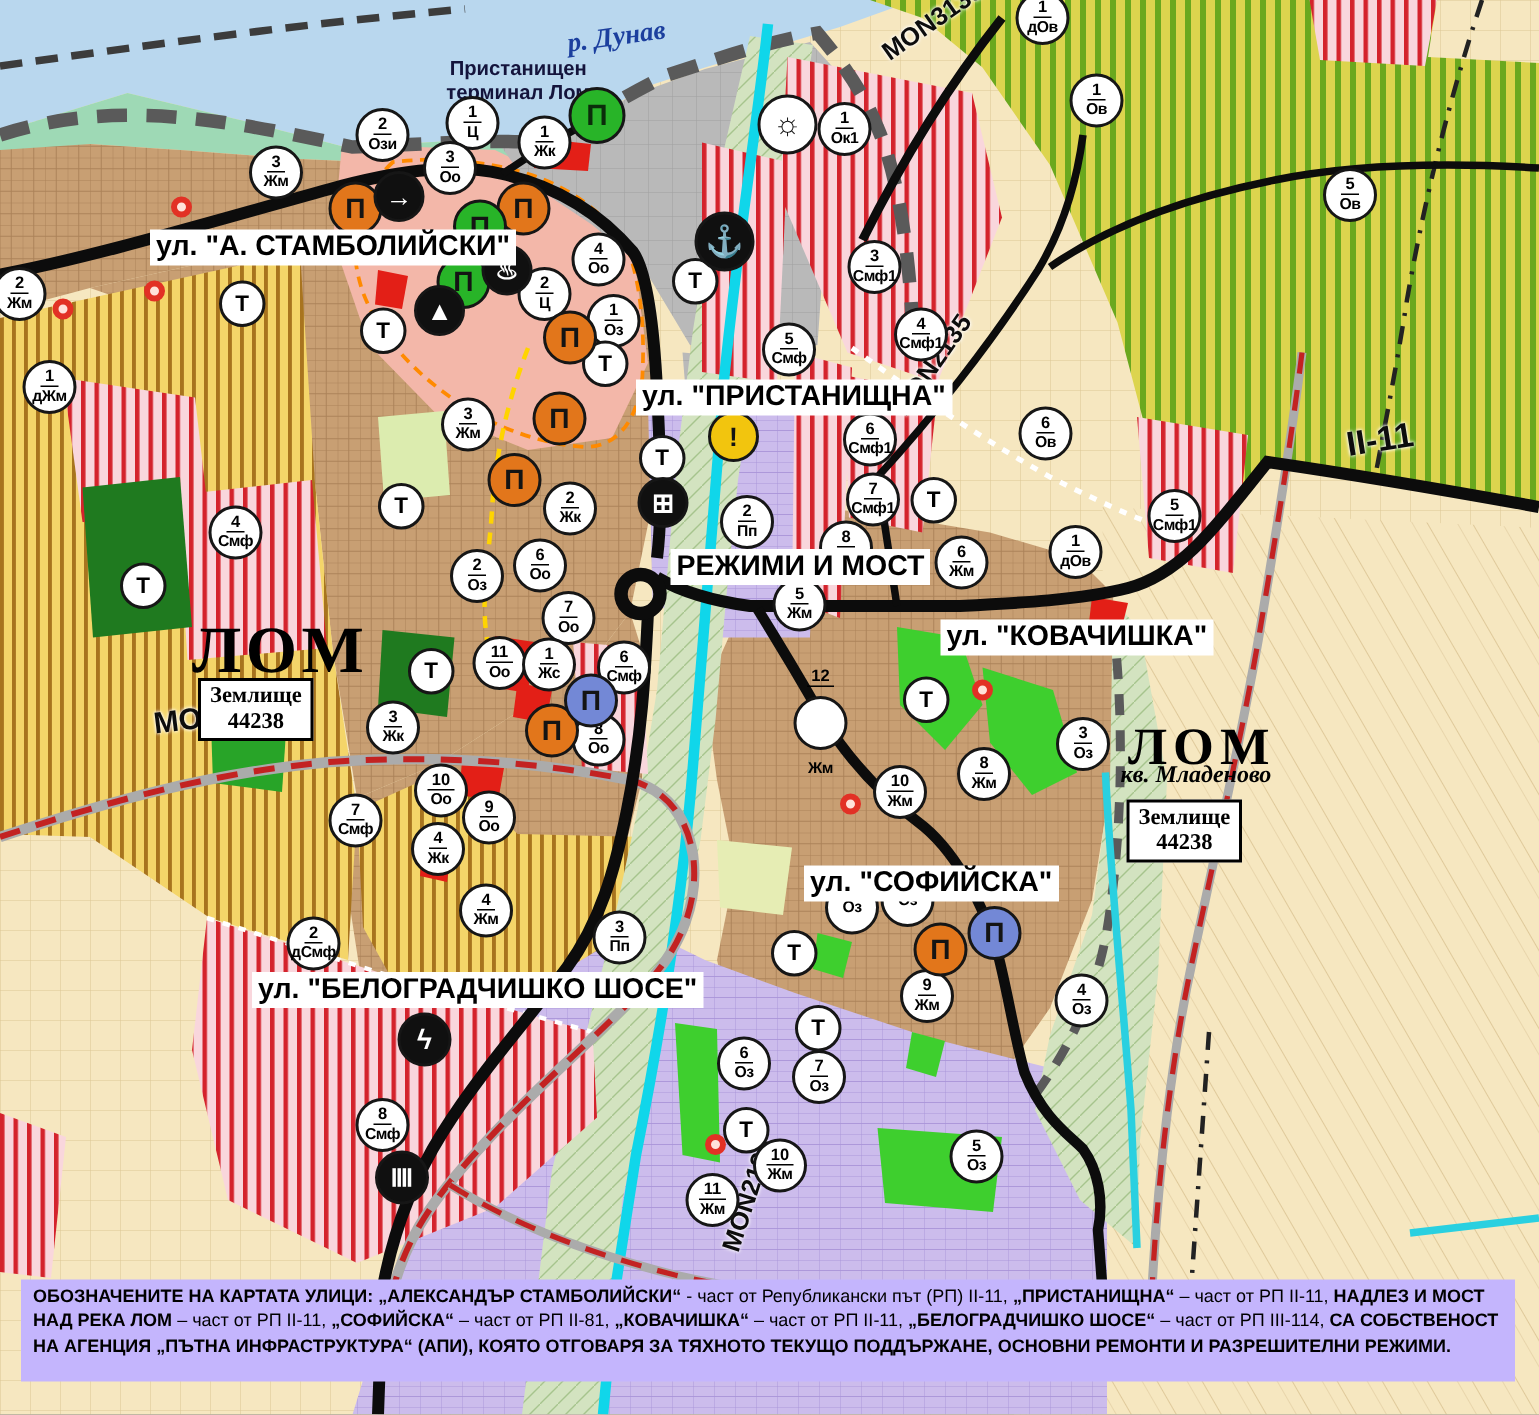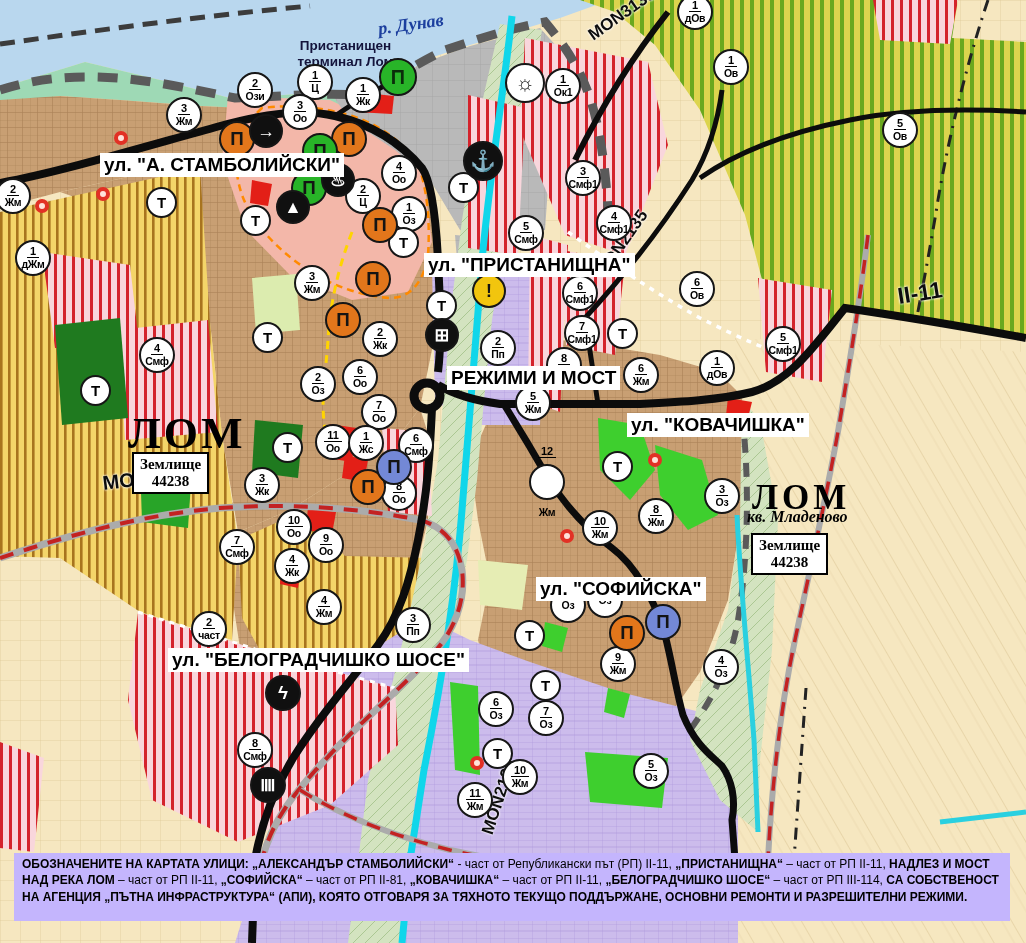--- a/index.html
+++ b/index.html
@@ -340,21 +340,21 @@
       <div class="zm" style="left: 292px; top: 566px;">
         <span class="n">4</span>
         <span class="c">Жк</span>
       </div>
       <div class="zm" style="left: 324px; top: 607px;">
         <span class="n">4</span>
         <span class="c">Жм</span>
       </div>
       <div class="zm" style="left: 209px; top: 629px;">
         <span class="n">2</span>
-        <span class="c">част</span>
+        <span class="c">дСмф</span>
       </div>
       <div class="zm" style="left: 413px; top: 625px;">
         <span class="n">3</span>
         <span class="c">Пп</span>
       </div>
       <div class="zm" style="left: 157px; top: 355px;">
         <span class="n">4</span>
         <span class="c">Смф</span>
       </div>
       <div class="zm" style="left: 255px; top: 750px;">

